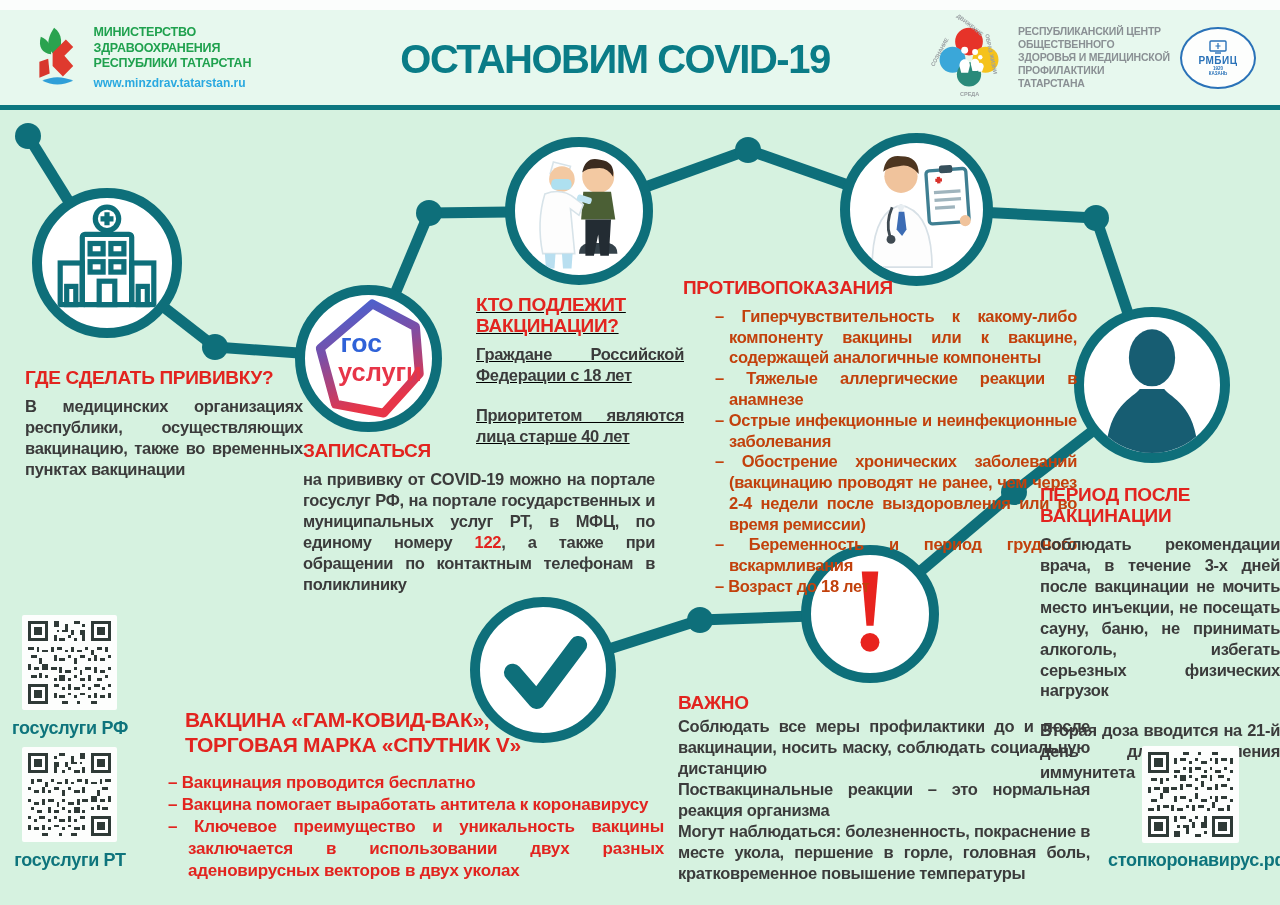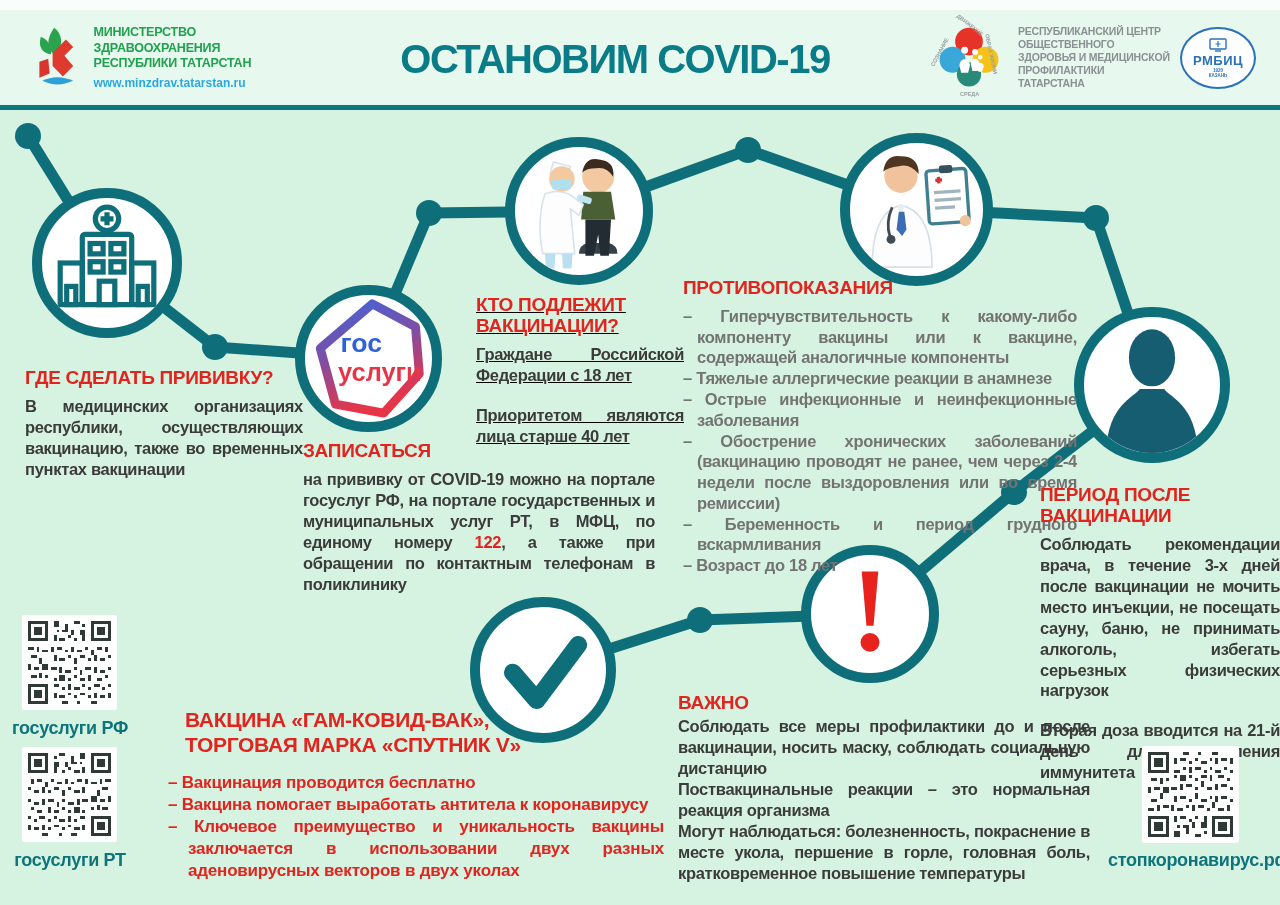--- a/index.html
+++ b/index.html
@@ -20,40 +20,40 @@
   .hdr-right { width:350px; display:flex; align-items:center; gap:10px; padding-right:14px; }
   .hc-logo { position:relative; width:78px; height:78px; flex:0 0 auto; }
   .ring-lbl { position:absolute; font-size:5.5px; color:#9aa0a3; font-weight:700; white-space:nowrap; }
   .rl-top { top:3px; left:24px; transform:rotate(38deg); }
   .rl-right { top:32px; right:-4px; transform:rotate(78deg); }
   .rl-bottom { bottom:0; left:30px; }
   .rl-left { top:30px; left:-6px; transform:rotate(-62deg); }
   .hc-name { color:#8a9094; font-weight:700; font-size:10.5px; line-height:1.25; width:152px; letter-spacing:-0.2px; }
   .rmbic { width:76px; height:62px; border:2px solid #2a72b8; border-radius:50%; background:#fdfefd;
            display:flex; flex-direction:column; align-items:center; justify-content:center; flex:0 0 auto; }
-  .rmbic-name { color:#2a72b8; font-weight:700; font-size:13px; letter-spacing:0.5px; }
+  .rmbic-name { color:#2a72b8; font-weight:700; font-size:10px; letter-spacing:0.5px; }
   .rmbic-sub { color:#2a72b8; font-size:4.5px; font-weight:700; }
 
   
   .bd { position:relative; height:790px; }
   .flow { position:absolute; inset:0; }
 
   .node { position:absolute; background:#fff; border:10px solid #0e6f7a; border-radius:50%;
           display:flex; align-items:flex-end; justify-content:center; overflow:hidden; }
   .node svg { width:100%; height:100%; }
 
   .blk { position:absolute; }
   .rtitle { color:#e2241f; font-weight:700; font-size:19px; line-height:1.1; letter-spacing:-0.3px; margin-bottom:7px; }
   .para { color:#3b3b3b; font-weight:700; font-size:16.5px; line-height:1.27; letter-spacing:-0.3px;
           text-align:justify; }
   .para + .para { margin-top:19px; }
   .accent { color:#e2241f; }
   ul.dashlist { list-style:none; }
-  ul.dashlist li { color:#737373; font-weight:700; font-size:16.5px; line-height:1.26; letter-spacing:-0.3px;
-                   text-align:justify; padding-left:14px; text-indent:-14px; }
+  ul.dashlist li { color:#c2410c; font-weight:700; font-size:16.5px; line-height:1.26; letter-spacing:-0.3px;
+                   text-align:justify; padding-left:14px; text-indent:-14px;margin-left:32px; }
   .vac-title { color:#e2241f; font-weight:700; font-size:21px; line-height:1.18; letter-spacing:-0.3px; }
   ul.vaclist { list-style:none; margin-top:14px; }
   ul.vaclist li { color:#e2241f; font-weight:700; font-size:17px; line-height:1.3; letter-spacing:-0.2px;
                   padding-left:20px; text-indent:-20px; text-align:justify; }
   .qr-box { position:absolute; background:#fdfefd; padding:6px; border-radius:2px; }
   .qr-box svg { display:block; width:100%; height:100%; }
   .qr-lbl { position:absolute; color:#0e747c; font-weight:700; font-size:18px; letter-spacing:-0.3px;
             text-align:center; }
   .gos-txt1 { fill:#2f62d8; font-weight:700; font-size:21px; font-family:"Liberation Sans",sans-serif; }
   .gos-txt2 { fill:#e73548; font-weight:700; font-size:20px; font-family:"Liberation Sans",sans-serif; }

